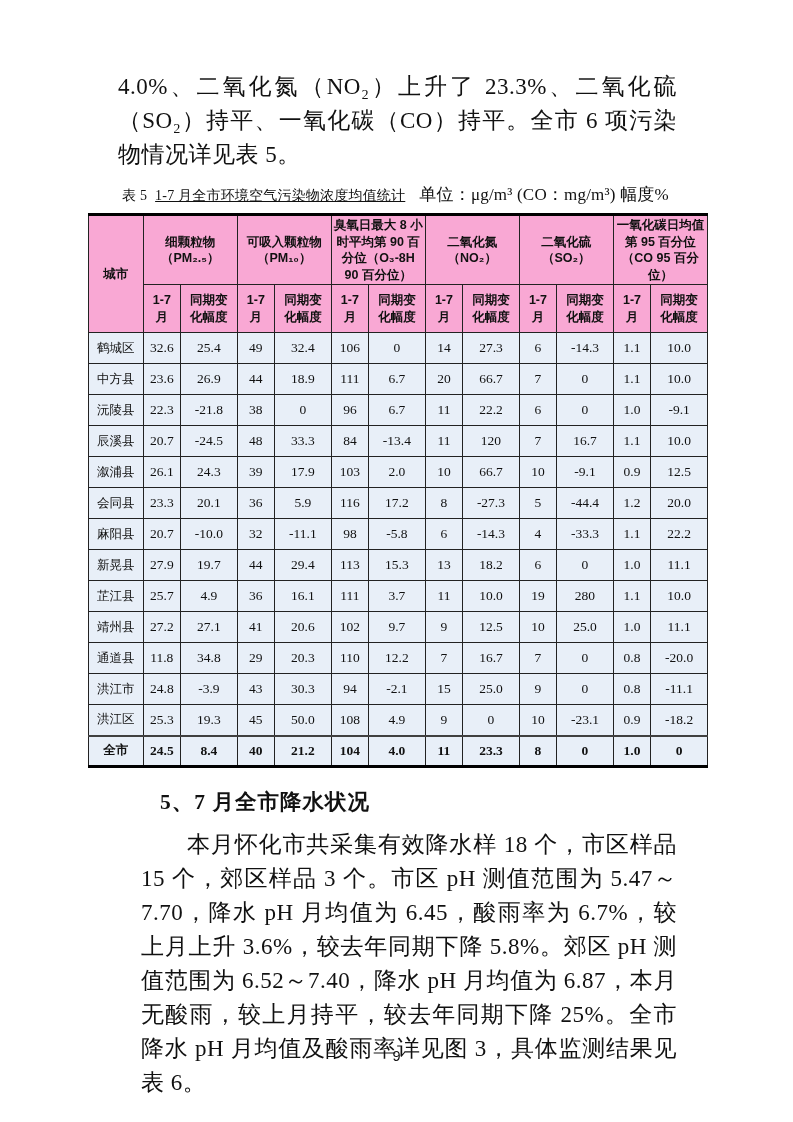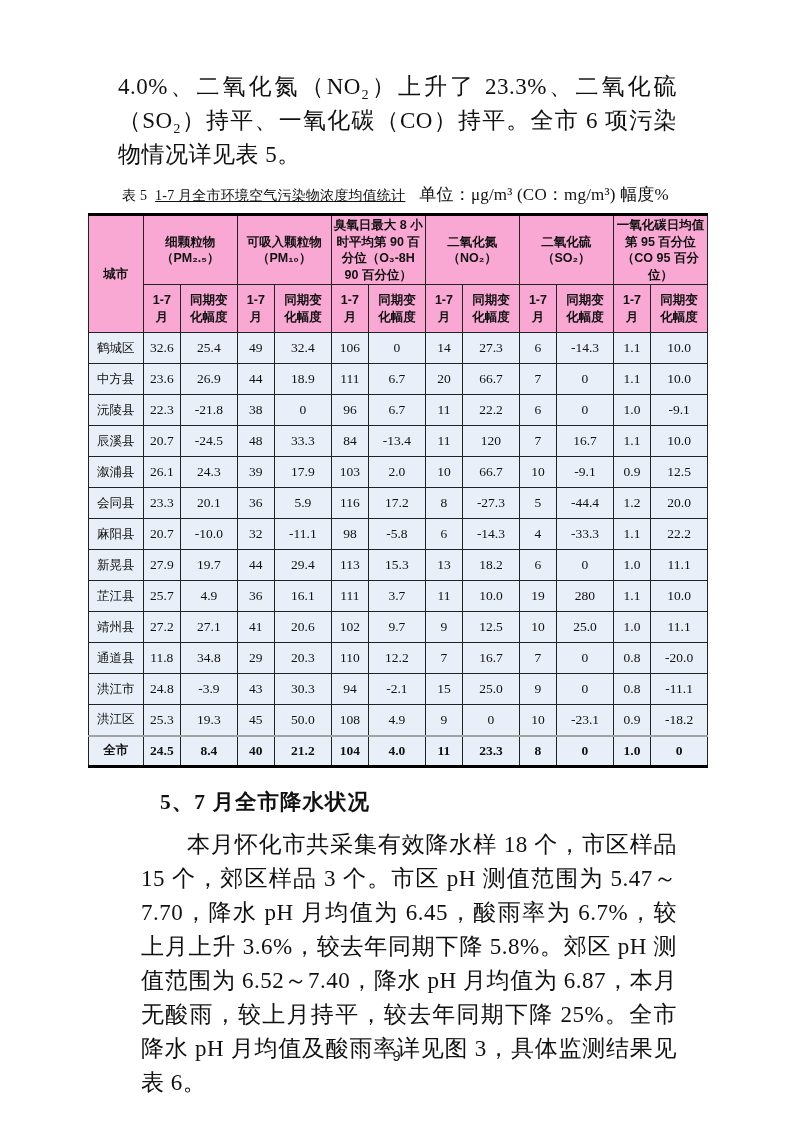--- a/index.html
+++ b/index.html
@@ -62,21 +62,21 @@
     height: 31px;
     font-size: 13.5px;
     padding: 0 1px;
   }
   .pollutant-table tbody td.city {
     font-family: "Liberation Sans", "DejaVu Sans", sans-serif;
     font-size: 12.5px;
   }
   .pollutant-table tbody tr.bold-row td {
     font-weight: bold;
-    border-top: 2px solid #a3a3a3;
+    border-top: 2px solid #404040;
   }
 
   h2.section-heading {
     margin-top: 19px;
     padding-left: 42px;
     font-size: 21.5px;
     font-weight: bold;
     letter-spacing: 1px;
     font-family: "Liberation Serif", "DejaVu Serif", serif;
   }

